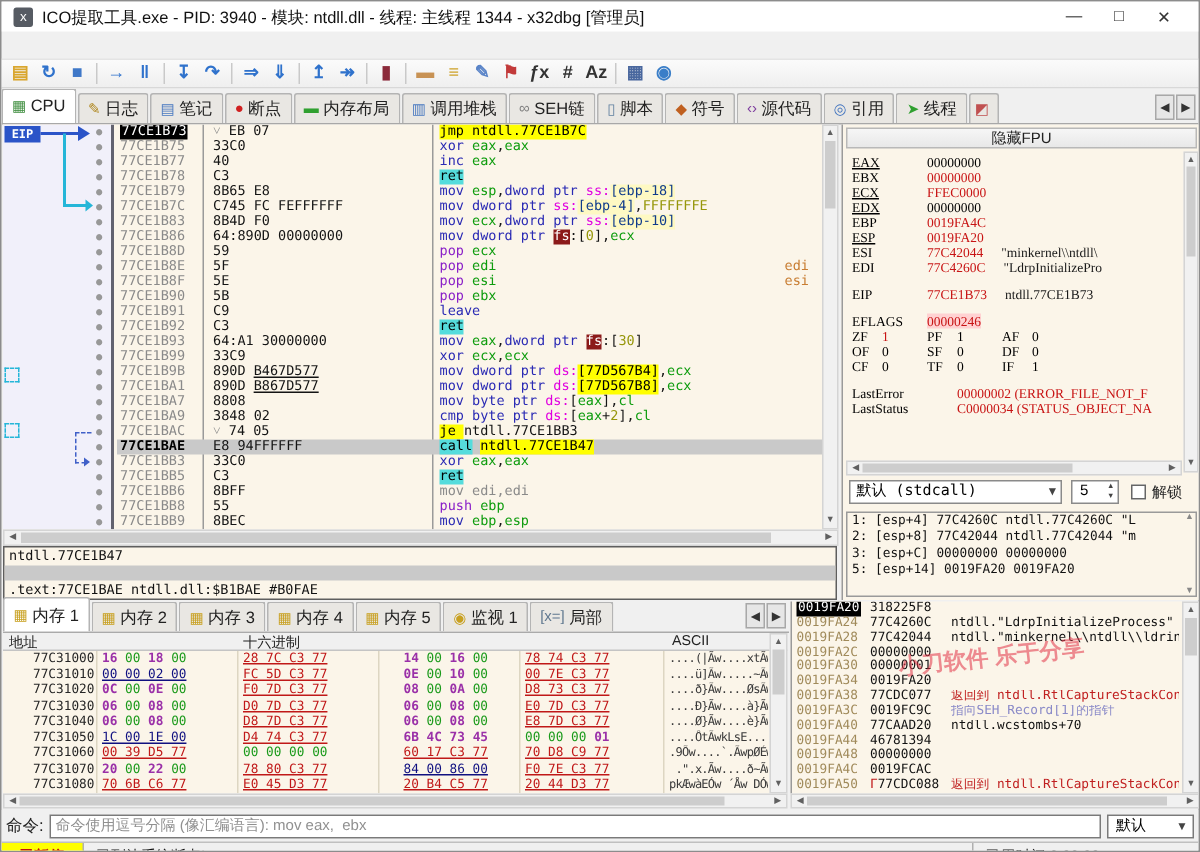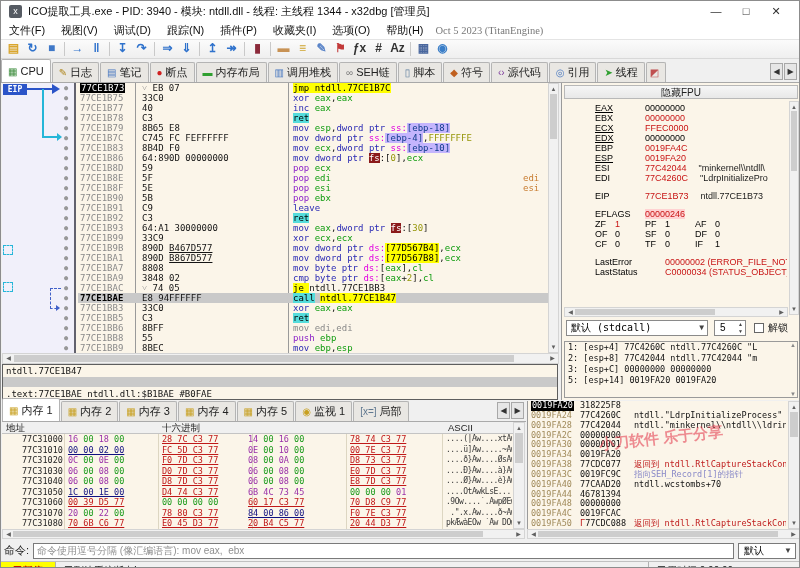--- a/index.html
+++ b/index.html
@@ -38,21 +38,21 @@
 .dot{position:absolute;left:62px;top:0;font-size:7px;color:#989898;}
 .addr{position:absolute;left:78px;color:#8a8a8a;}
 .addr.eip{background:#000;color:#fff;padding:0 1px;}
 .drow.sel .addr{color:#000;font-weight:bold;}
 .bytes{position:absolute;left:140px;color:#141414;}
 .b-u{text-decoration:underline;}
 .b-dir{color:#8a8a8a;}
 .instr{position:absolute;left:291px;}
 .cmt{position:absolute;left:521px;color:#c87d32;}
 .t-m{color:#2a2ab4;}.t-p{color:#8a20c8;}.t-r{color:#0e9c0e;}.t-seg{color:#e000e0;}
-.t-mem{background:#c4b5fd;color:#103c8c;}.t-fs{background:#8b1a1a;color:#fff;}
+.t-mem{background:#fef9c3;color:#103c8c;}.t-fs{background:#8b1a1a;color:#fff;}
 .t-n{color:#96960a;}.t-ybg{background:#ffff00;color:#000;}.t-retbg{background:#55dcdc;color:#000;}
 .t-gray{color:#8a8a8a;}.t-blk{color:#141414;}
 .eipbox{position:absolute;left:1px;top:1px;width:24px;height:11px;background:#2b54c8;color:#fff;font:bold 8px "DejaVu Sans Mono",monospace;text-align:center;line-height:11px;}
 .eipline{position:absolute;left:25px;top:5px;width:26px;height:2px;background:#2b54c8;}
 .eiphead{position:absolute;left:50px;top:1px;width:0;height:0;border-left:8px solid #2b54c8;border-top:5px solid transparent;border-bottom:5px solid transparent;}
 .jlv{position:absolute;left:40px;top:6px;width:2px;height:49px;background:#25b6d8;}
 .jlh{position:absolute;left:40px;top:53px;width:16px;height:2px;background:#25b6d8;}
 .jlhead{position:absolute;left:55px;top:50px;width:0;height:0;border-left:5px solid #25b6d8;border-top:4px solid transparent;border-bottom:4px solid transparent;}
 .dshv{position:absolute;left:48px;top:205px;height:21px;width:0;border-left:1px dashed #4060c8;}
 .dsht{position:absolute;left:48px;top:205px;width:11px;border-top:1px dashed #4060c8;}
@@ -69,21 +69,21 @@
 .thumbh{position:absolute;top:1px;bottom:1px;background:#cdcdcd;}
 
 .infobox{position:absolute;left:1px;top:363px;width:556px;height:36px;background:#fbf5e9;border:1px solid #5e5e5e;overflow:hidden;}
 .ib1{height:12px;font:9px "DejaVu Sans Mono",monospace;padding:1px 3px;color:#111;}
 .ibband{height:10px;background:#c9c9c9;}
 .ib2{font:9px "DejaVu Sans Mono",monospace;padding:2px 3px;color:#111;}
 
 .regs{position:absolute;left:560px;top:82px;width:239px;height:317px;background:#fbf5e9;border-left:1px solid #9a9a9a;overflow:hidden;}
 .reghdr{position:absolute;left:2px;right:2px;top:2px;height:14px;background:linear-gradient(#f6f6f6,#e8e8e8);border:1px solid #b8b8b8;text-align:center;font-size:10px;line-height:13px;color:#222;}
 .regbody{position:absolute;left:6px;top:20px;right:13px;height:176px;overflow:hidden;}
-.rrow{height:10px;line-height:10px;font-family:Liberation Sans, sans-serif;font-size:9px;white-space:pre;color:#000;margin-left:27px;}
+.rrow{height:10px;line-height:10px;font-family:Liberation Serif, serif;font-size:9px;white-space:pre;color:#000;}
 .rblank{height:8px;}
 .rname{display:inline-block;width:50px;}
 .rname.wide{width:70px;}
 .u{text-decoration:underline;}
 .rval.red{color:#c81414;}
 .pink{background:#ffd2d2;}
 .rcmt{margin-left:12px;color:#1a1a1a;}
 .fn{display:inline-block;width:20px;}
 .fv{display:inline-block;width:30px;}
 .fv.red{color:#c81414;}
@@ -98,24 +98,24 @@
 .argrow{font:8.5px "DejaVu Sans Mono",monospace;line-height:11px;white-space:pre;padding-left:3px;color:#111;}
 
 .memtabs{position:absolute;left:1px;top:400px;width:524px;height:21px;background:#f0f0f0;border-bottom:1px solid #aaa;display:flex;align-items:flex-end;}
 
 .dumphdr{position:absolute;left:1px;top:421px;width:523px;height:12px;background:#f0f0f0;border-bottom:1px solid #c4c4c4;font-size:9.5px;color:#222;}
 .dh1{position:absolute;left:4px;}.dh2{position:absolute;left:160px;}.dh3{position:absolute;left:446px;}
 .dump{position:absolute;left:1px;top:433px;width:511px;height:95px;background:#fbf5e9;overflow:hidden;}
 .durow{height:10.5px;line-height:10.5px;position:relative;font-family:"DejaVu Sans Mono",monospace;font-size:8.5px;white-space:pre;}
 .duaddr{position:absolute;left:20px;color:#262626;}
 .dug{position:absolute;}
-.dug0{left:66px;}.dug1{left:160px;}.dug2{left:246px;}.dug3{left:348px;}
+.dug0{left:66px;}.dug1{left:160px;}.dug2{left:267px;}.dug3{left:348px;}
 .g-p{color:#c01818;text-decoration:underline;}
 .g-n{color:#101080;text-decoration:underline;}
-.g-z{color:#1a9a1a;}.g-v{color:#9a30a8;}
+.g-z{color:#1a9a1a;}.g-v{color:#9a30a8;font-weight:bold;}
 .duascii{position:absolute;left:444px;width:66px;font-size:8px;letter-spacing:-0.5px;color:#3a3a3a;overflow:hidden;}
 .dvlm{position:absolute;top:0;bottom:0;width:1px;background:#ddd6c2;}
 
 .stack{position:absolute;left:526px;top:400px;width:261px;height:128px;background:#fbf5e9;border-left:1px solid #9a9a9a;overflow:hidden;}
 .srow{height:9.85px;line-height:9.8px;position:relative;font-family:"DejaVu Sans Mono",monospace;font-size:8.5px;white-space:pre;}
 .saddr{position:absolute;left:3px;color:#a08a5a;}
 .saddr.sel{background:#000;color:#fff;padding:0 1px;}
 .sval{position:absolute;left:52px;color:#111;}
 .sehb{color:#c01818;}
 .scmt{position:absolute;left:106px;width:152px;overflow:hidden;}
@@ -139,33 +139,20 @@
 <div class="root">
 
   <div class="titlebar">
     <span class="appicon">x</span>
     <span class="title">ICO提取工具.exe - PID: 3940 - 模块: ntdll.dll - 线程: 主线程 1344 - x32dbg [管理员]</span>
     <span class="wbtn">—</span>
     <span class="wbtn">□</span>
     <span class="wbtn">✕</span>
   </div>
 
-  <div class="menubar">
-    <span style="display:flex">
-        <span class="mitem">文件(F)</span>
-        <span class="mitem">视图(V)</span>
-        <span class="mitem">调试(D)</span>
-        <span class="mitem">跟踪(N)</span>
-        <span class="mitem">插件(P)</span>
-        <span class="mitem">收藏夹(I)</span>
-        <span class="mitem">选项(O)</span>
-        <span class="mitem">帮助(H)</span>
-      </span>
-    <span class="build">Oct 5 2023 (TitanEngine)</span>
-  </div>
 
   <div class="toolbar">
       <span class="tbtn" style="color: rgb(217, 166, 46);">▤</span>
       <span class="tbtn" style="color: rgb(47, 114, 204);">↻</span>
       <span class="tbtn" style="color: rgb(63, 120, 200);">■</span>
       <span class="tsep"></span>
       <span class="tbtn" style="color: rgb(47, 114, 204);">→</span>
       <span class="tbtn" style="color: rgb(47, 114, 204);">‖</span>
       <span class="tsep"></span>
       <span class="tbtn" style="color: rgb(47, 114, 204);">↧</span>

